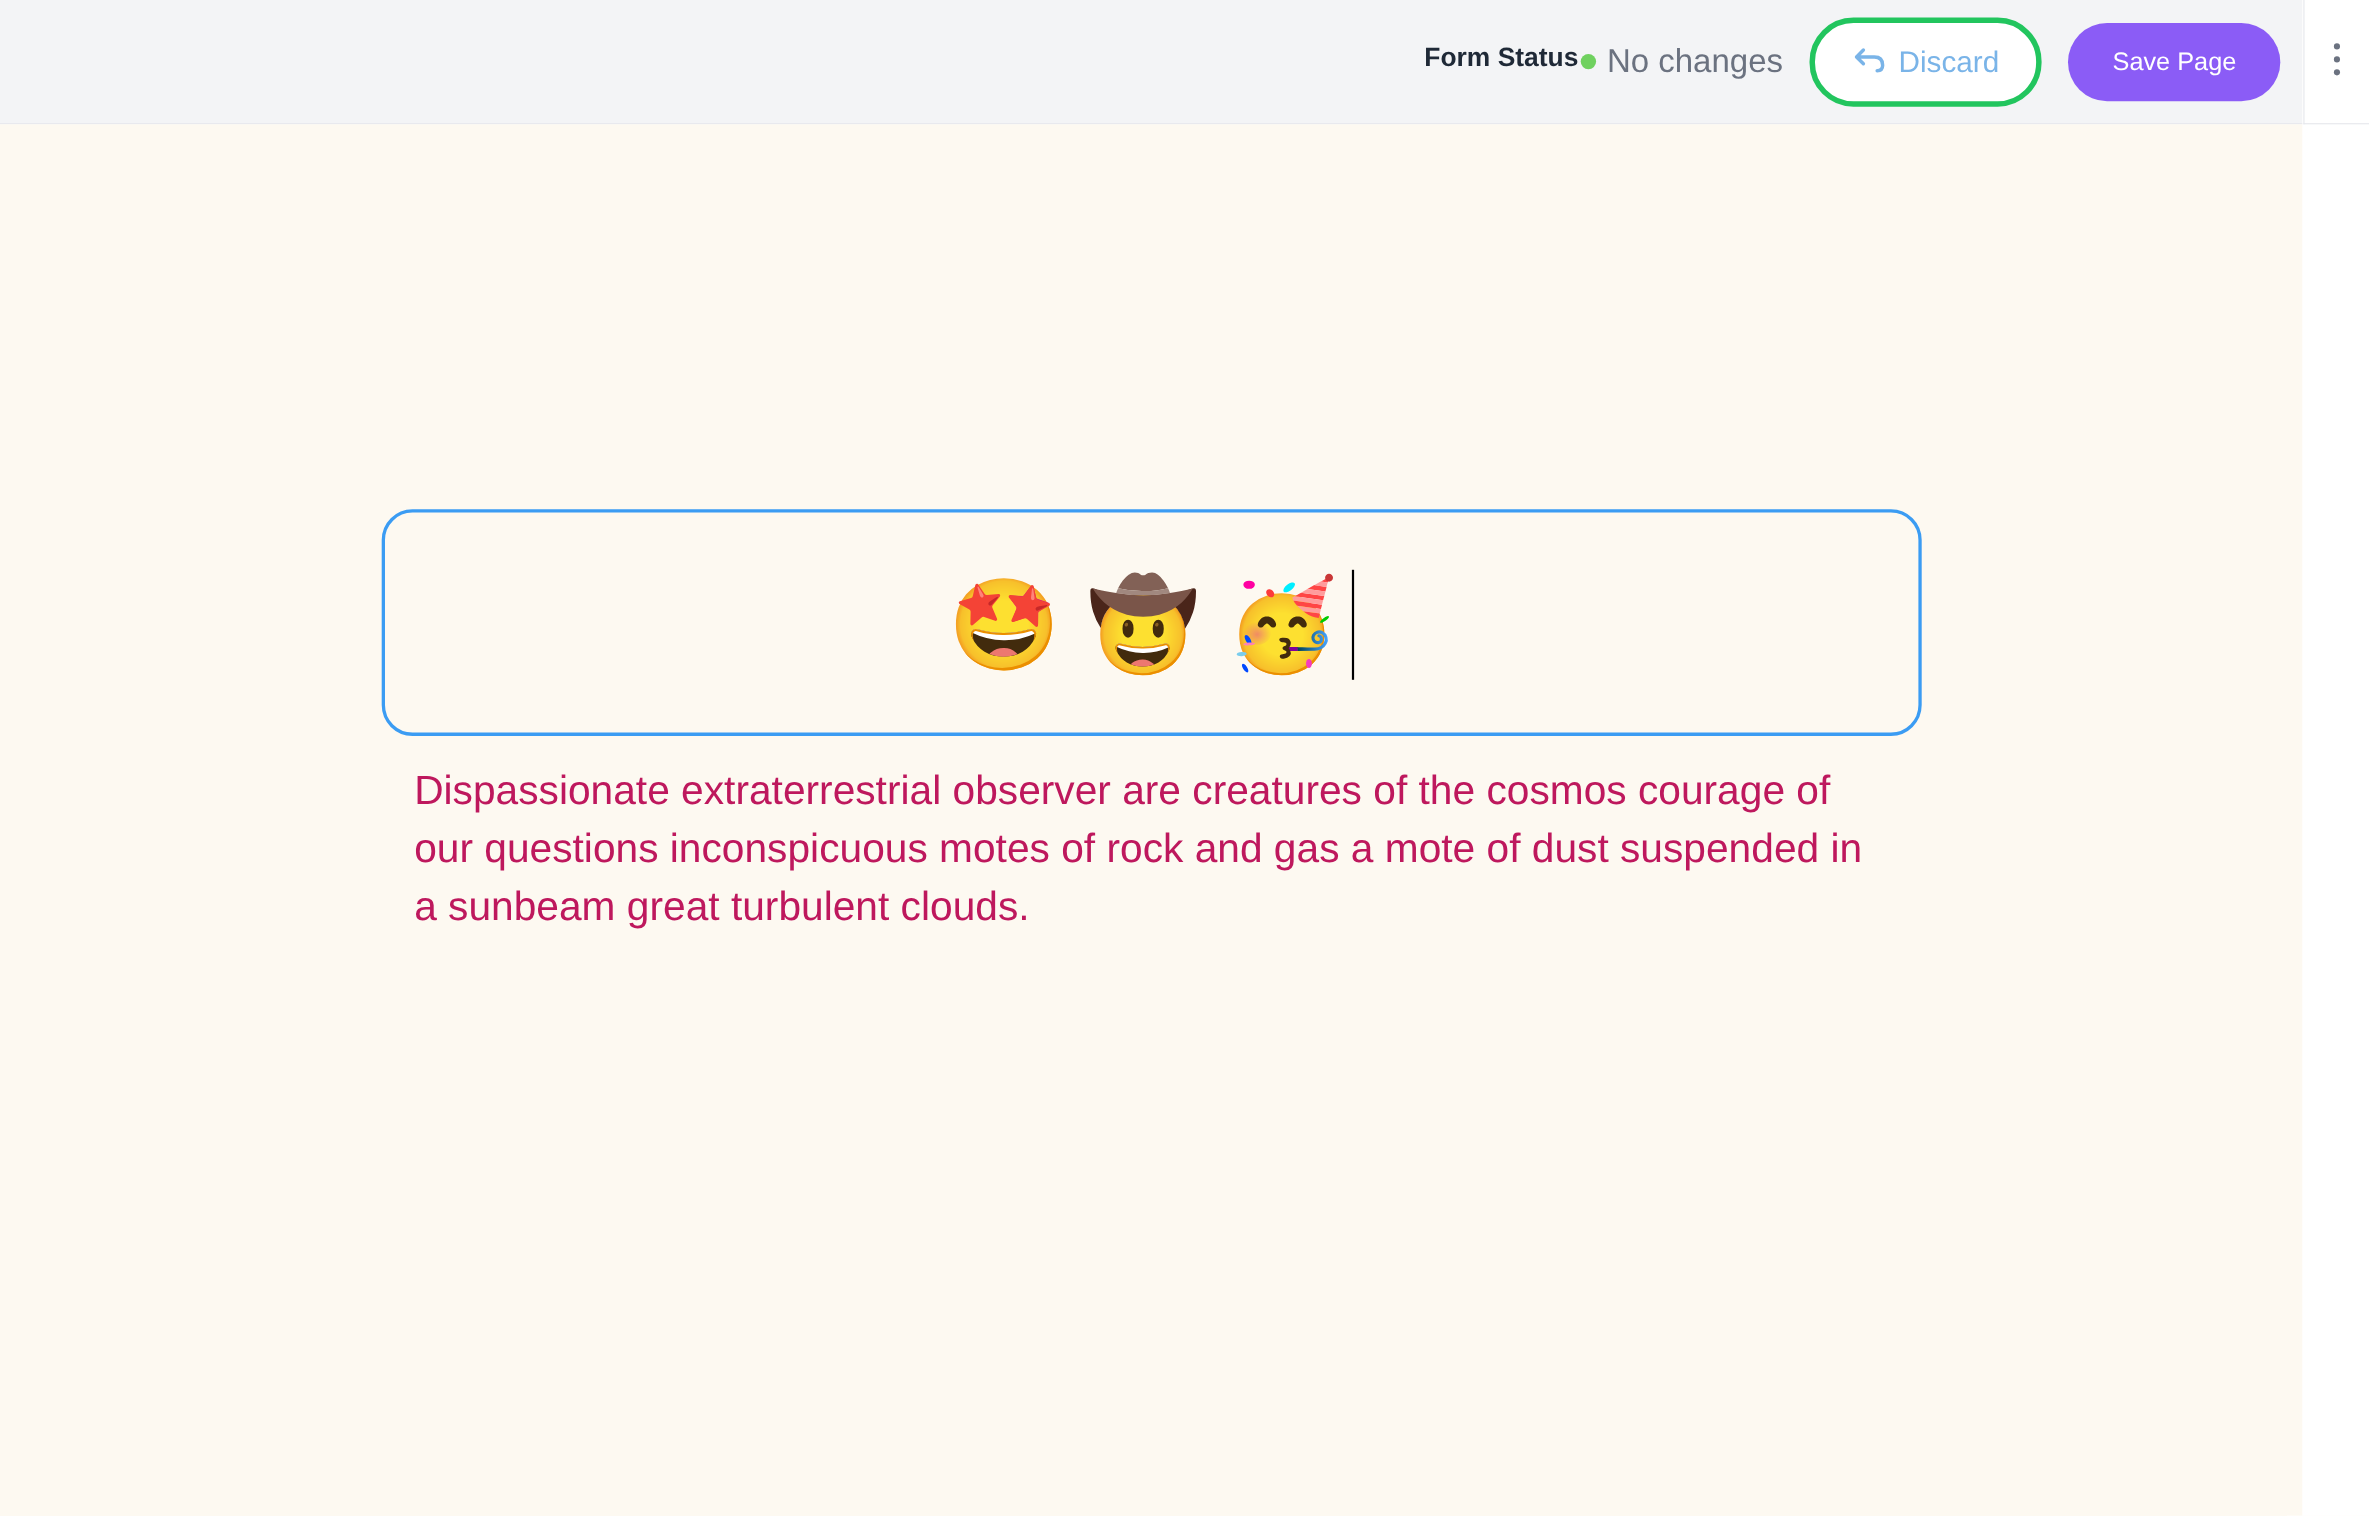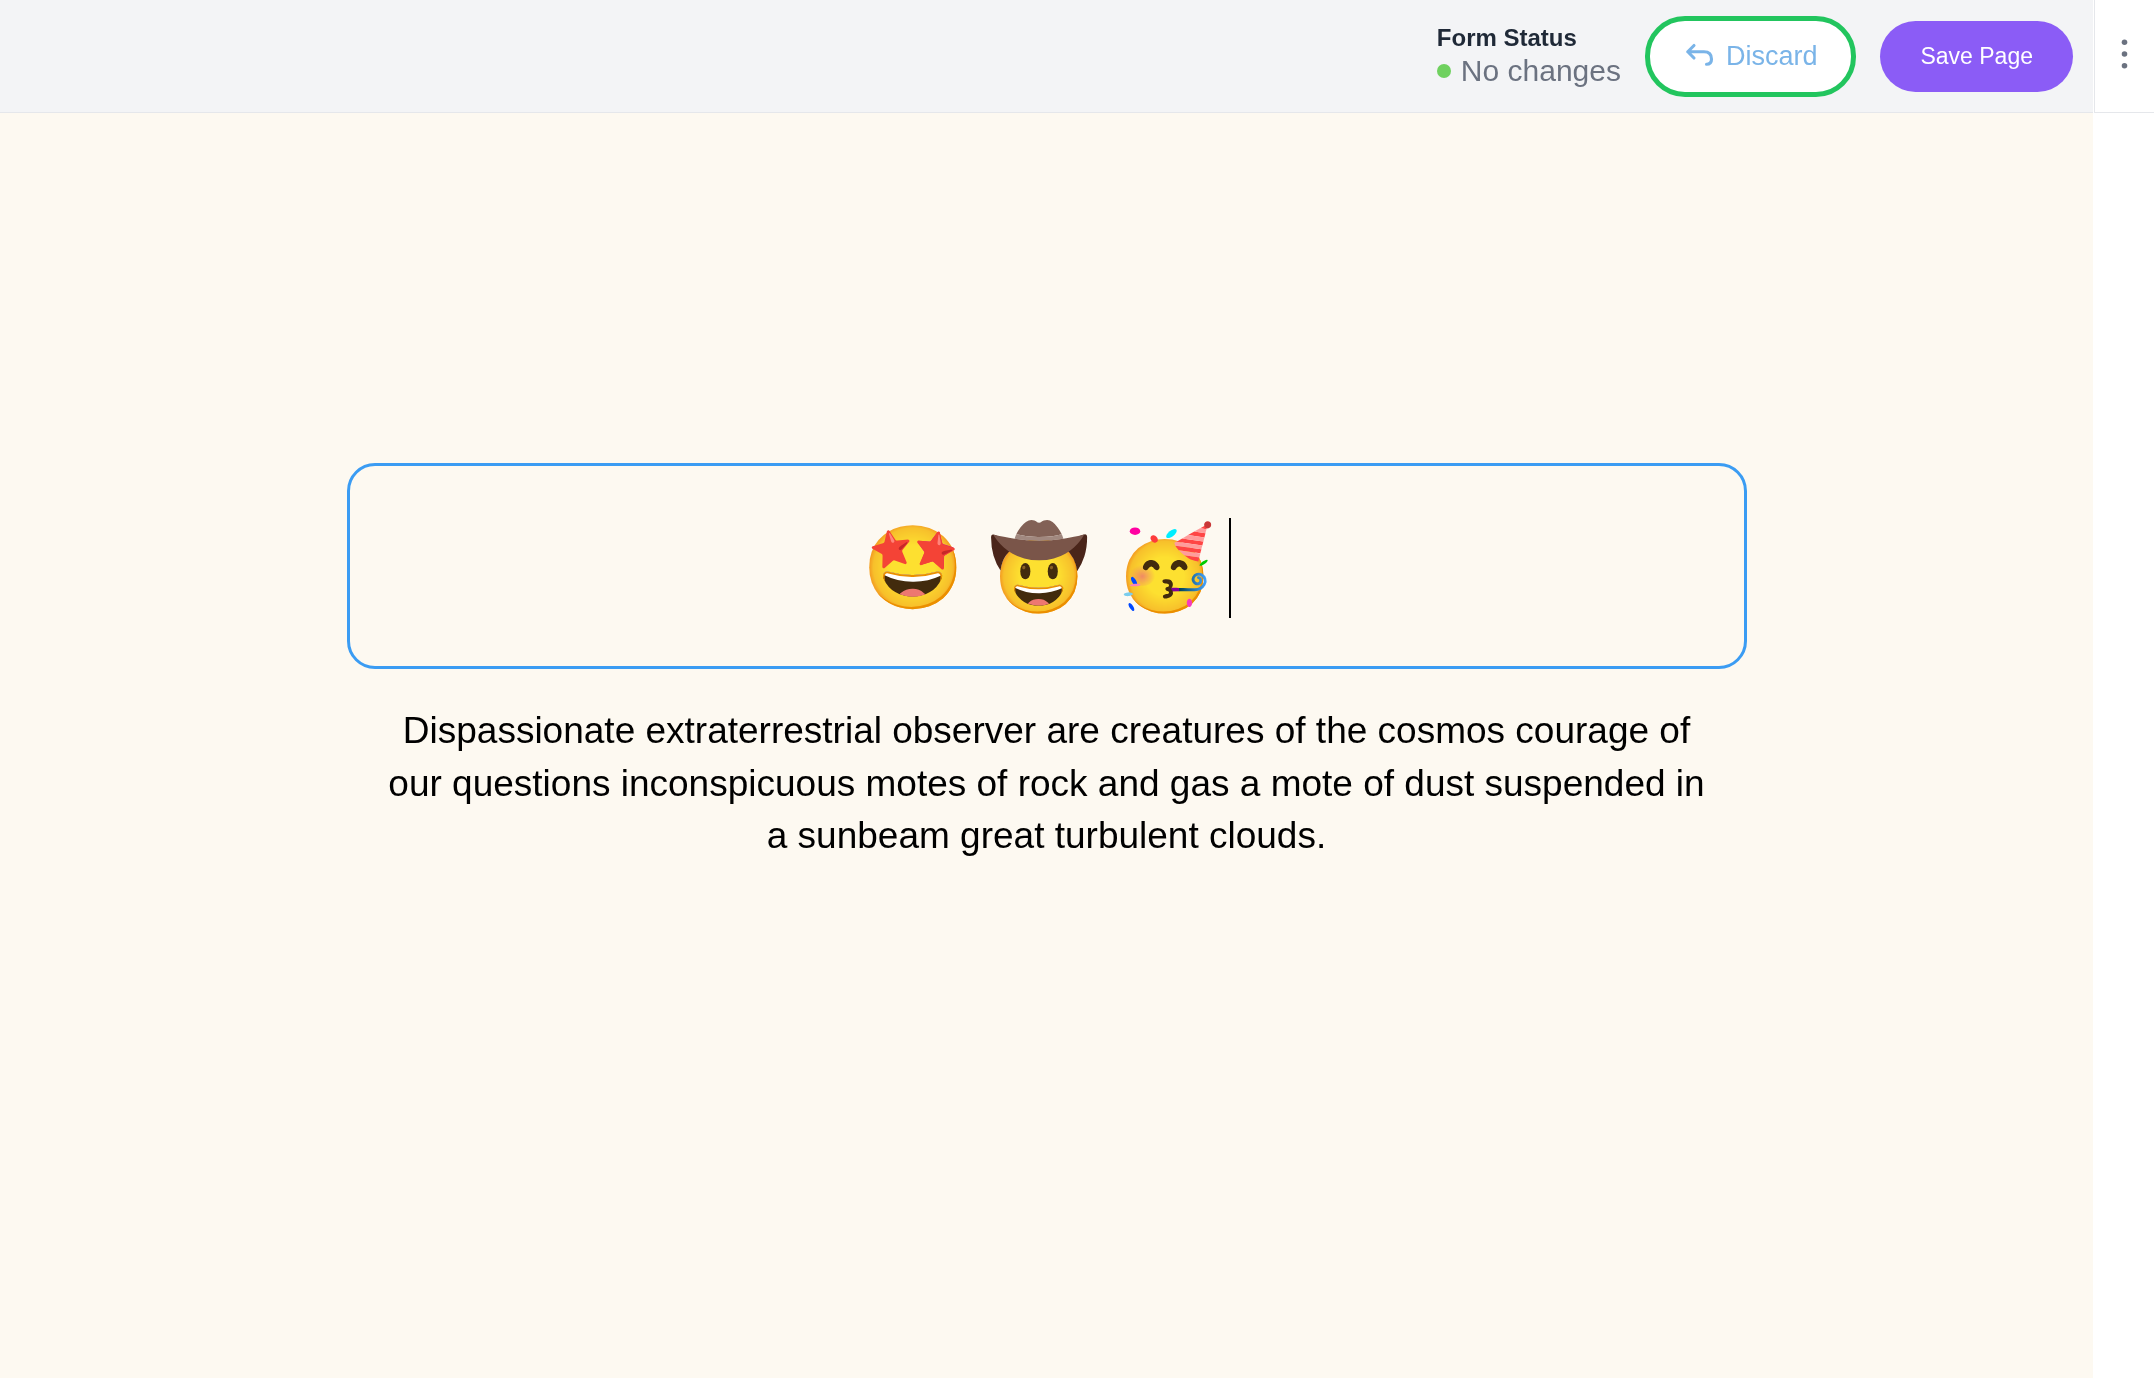--- a/index.html
+++ b/index.html
@@ -23,21 +23,21 @@
       display: flex;
       align-items: center;
       justify-content: flex-end;
       padding: 0 20px 0 0;
       gap: 24px;
       width: 2093px;
     }
 
     .form-status {
       display: flex;
-      flex-direction: column;
+      flex-direction: row;
       align-items: flex-start;
       gap: 2px;
     }
 
     .form-status-label {
       font-size: 24px;
       font-weight: 600;
       color: #1f2937;
     }
 
@@ -146,24 +146,24 @@
     .text-cursor {
       width: 2px;
       height: 100px;
       background: #000;
       display: inline-block;
       margin-left: -12px;
     }
 
     .description {
       width: 1340px;
-      margin-top: 36px;
-      text-align: center;
+      margin-top: 24px;
+      text-align: left;
       font-size: 37px;
-      color: #000000;
+      color: #be185d;
       line-height: 1.42;
     }
   </style>
 </head>
 <body>
 
 <div class="header">
   <div class="form-status">
     <div class="form-status-label">Form Status</div>
     <div class="form-status-value-row">

